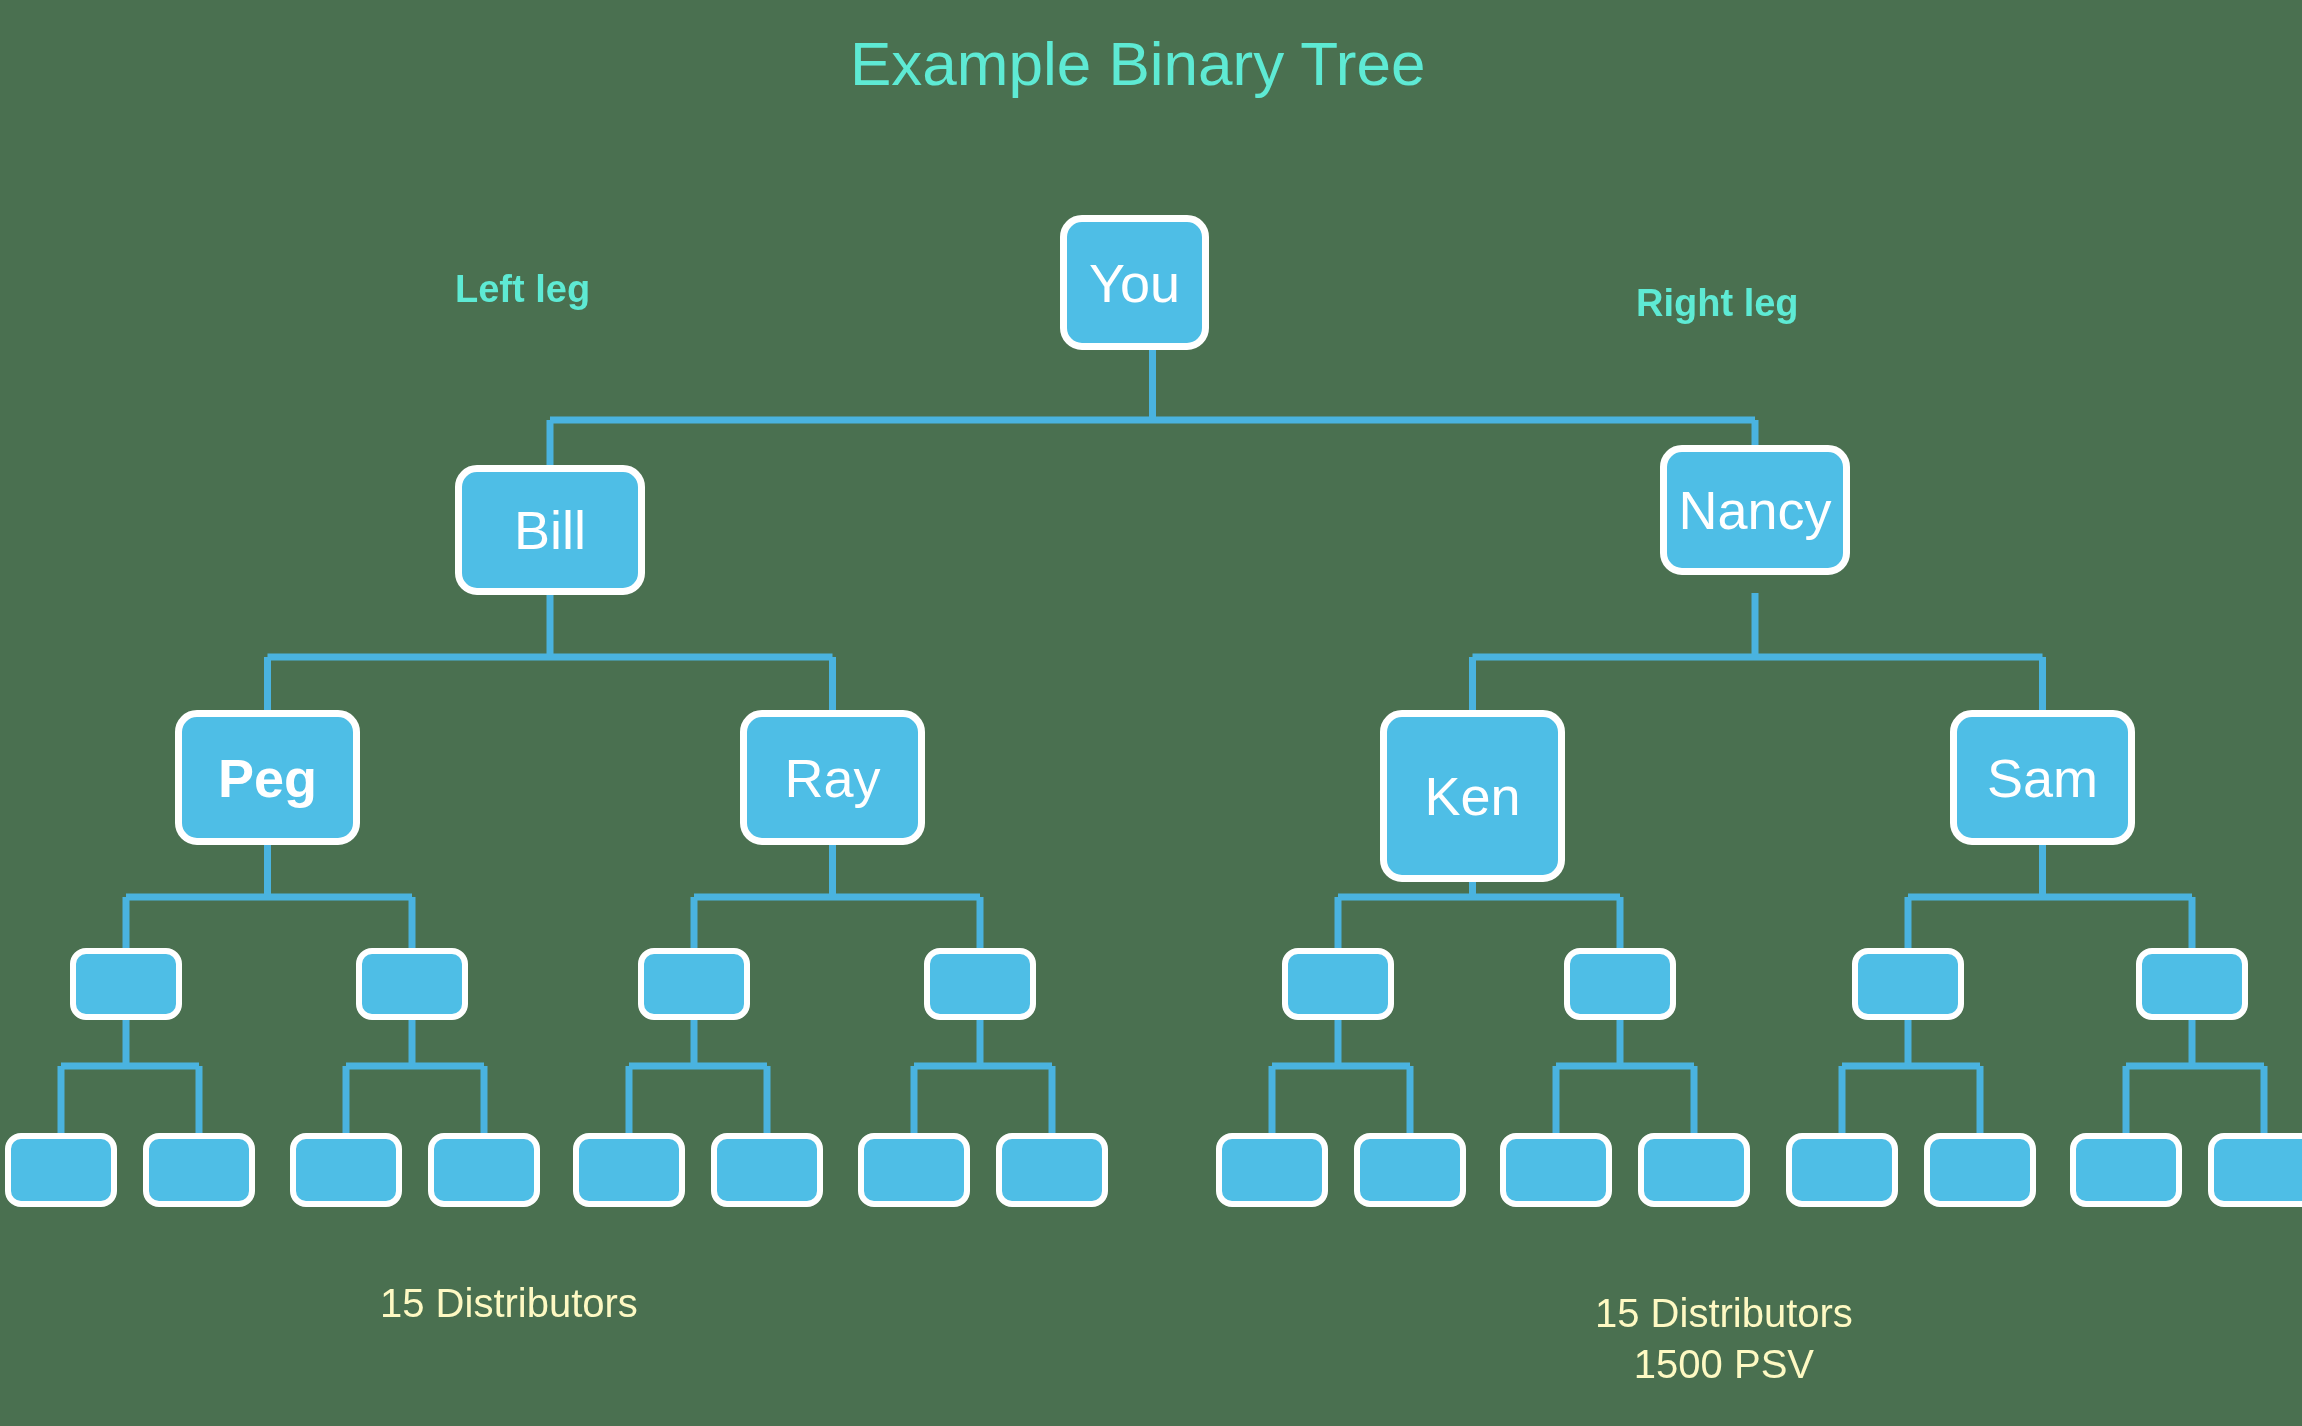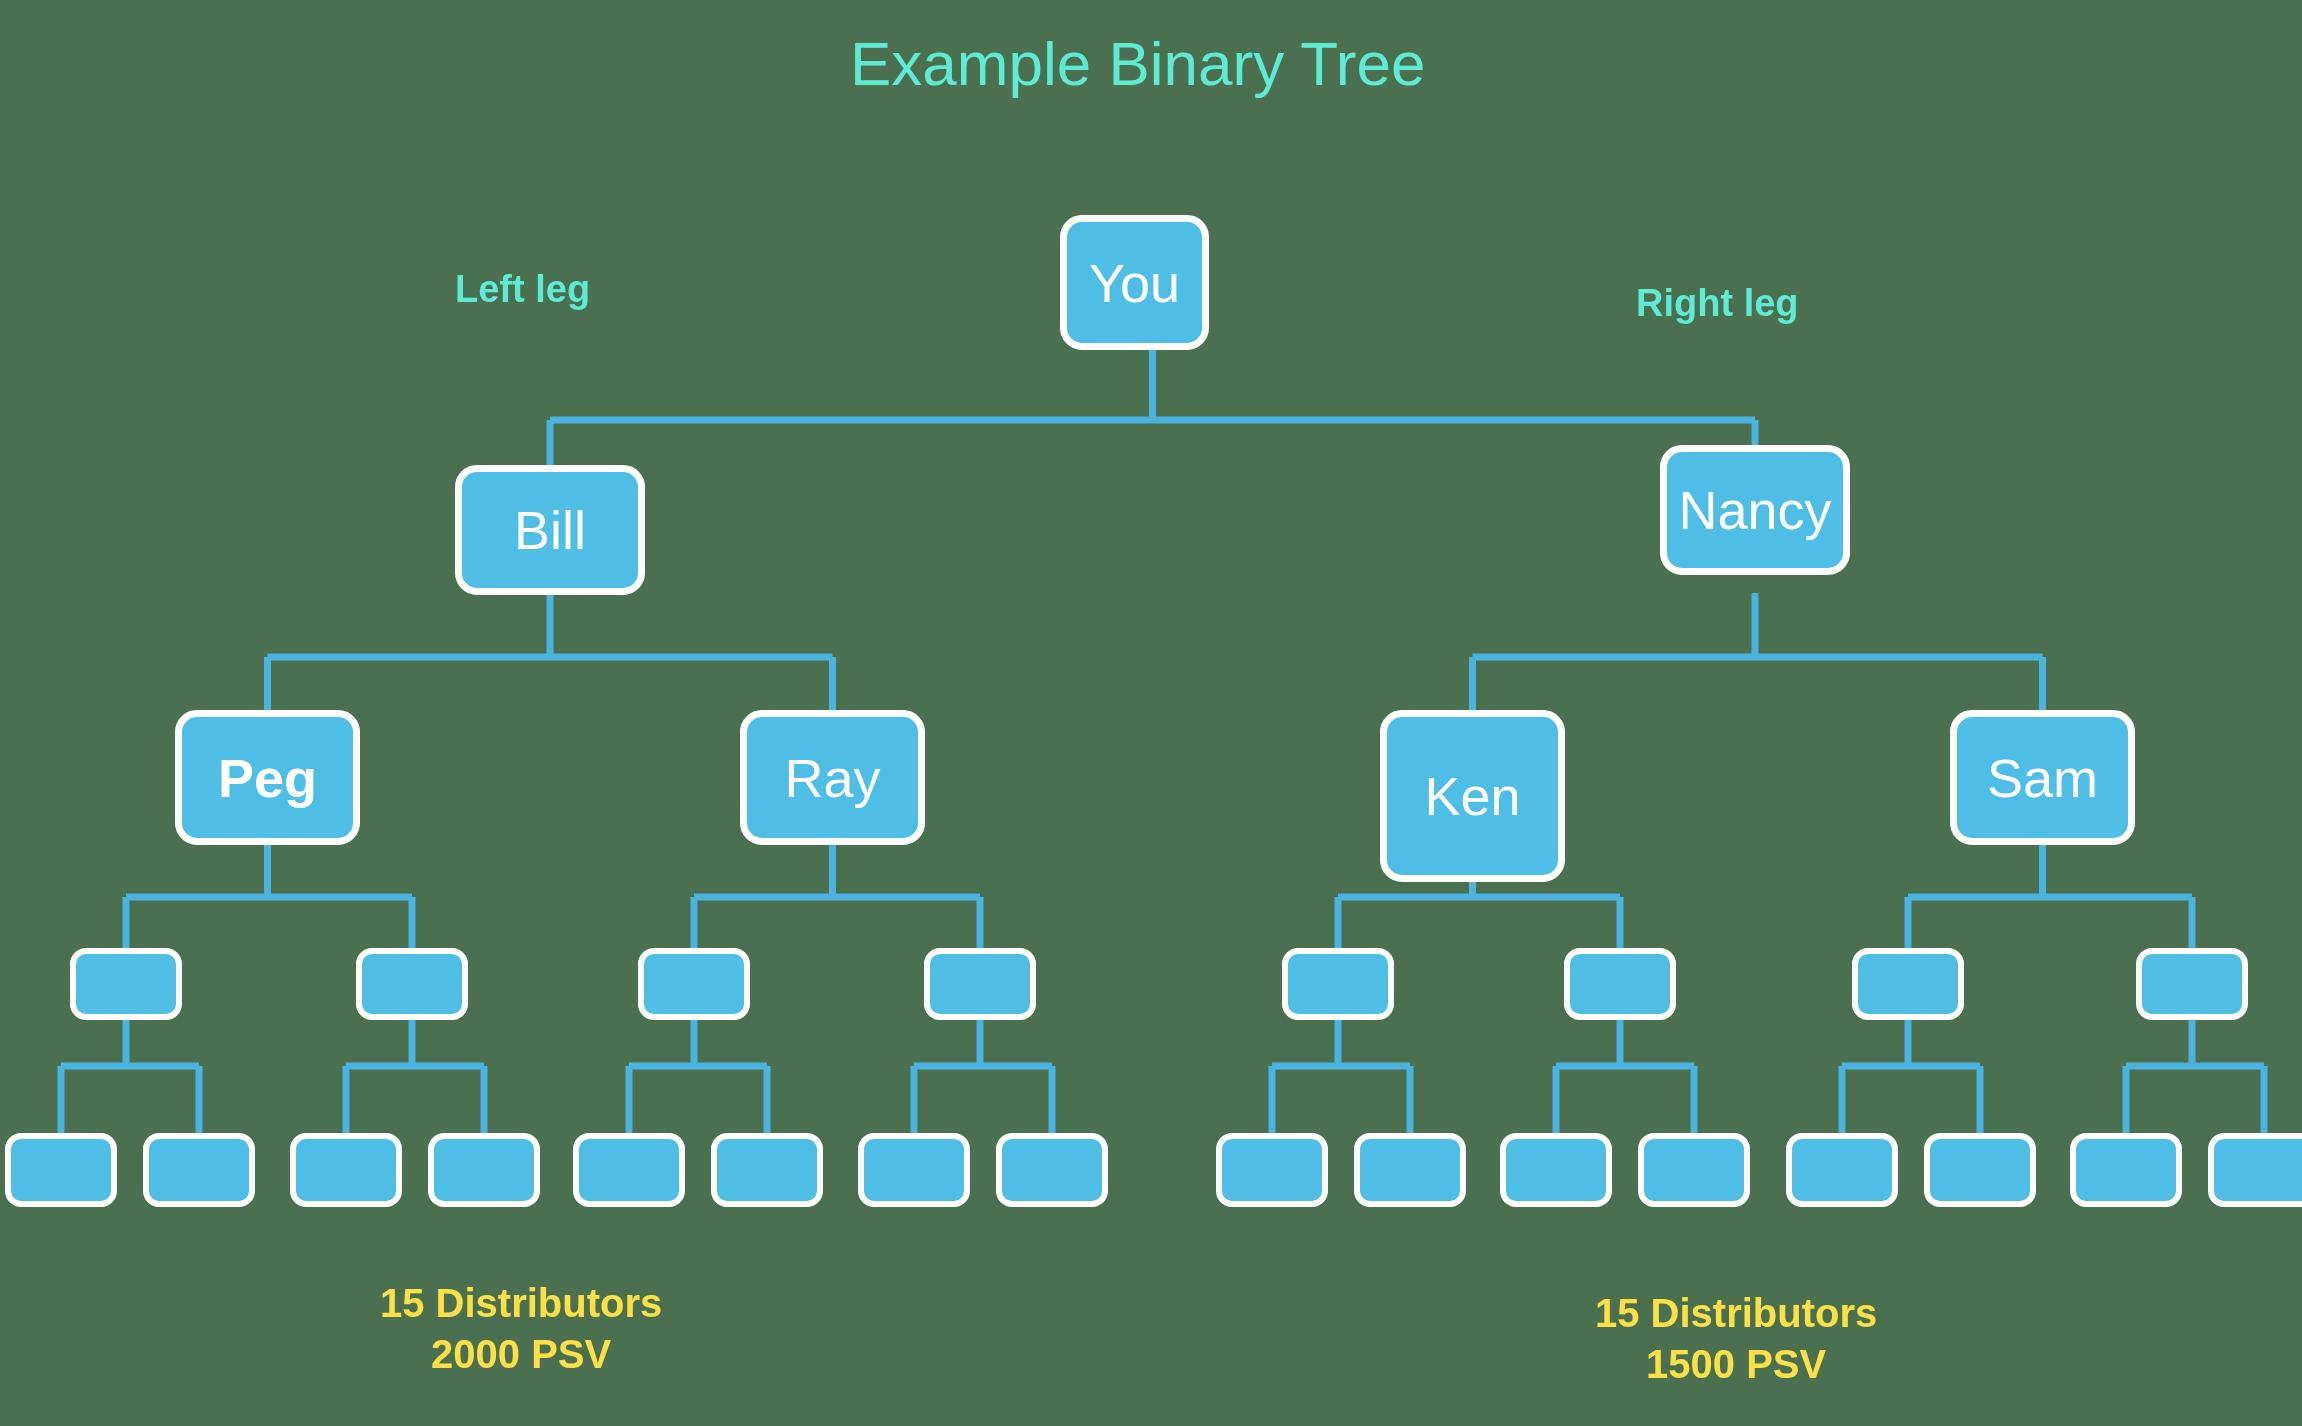--- a/index.html
+++ b/index.html
@@ -57,23 +57,23 @@
   .leg-label {
     position: absolute;
     color: #5eead4;
     font-size: 38px;
     font-weight: 700;
     white-space: nowrap;
     z-index: 4;
   }
   .caption {
     position: absolute;
-    color: #fde047;
+    color: #fef9c3;
     font-size: 40px;
-    font-weight: 700;
+    font-weight: 400;
     text-align: center;
     line-height: 1.28;
     white-space: nowrap;
     z-index: 4;
   }
   .caption .cap-line { display: block; }
 </style>
 </head>
 <body>
 
@@ -142,21 +142,20 @@
       <line x1="2264" y1="1066" x2="2264" y2="1136" stroke="#4ab3df" stroke-width="7" stroke-linecap="butt"></line>
     </svg>
 
   <div class="title" style="left: 850px; top: 28px;">Example Binary Tree</div>
 
   <div class="leg-label" style="left: 455px; top: 268px;">Left leg</div>
   <div class="leg-label" style="left: 1636px; top: 282px;">Right leg</div>
 
   <div class="caption" style="left: 380px; top: 1278px;">
     <span class="cap-line">15 Distributors</span>
-    <span class="cap-line">2000 PSV</span>
   </div>
 
   <div class="caption" style="left: 1595px; top: 1288px;">
     <span class="cap-line">15 Distributors</span>
     <span class="cap-line">1500 PSV</span>
   </div>
 
   <div id="node-layer">
       <div class="node named" style="left: 1060px; top: 215px; width: 149px; height: 135px;">
         <span>You</span>

